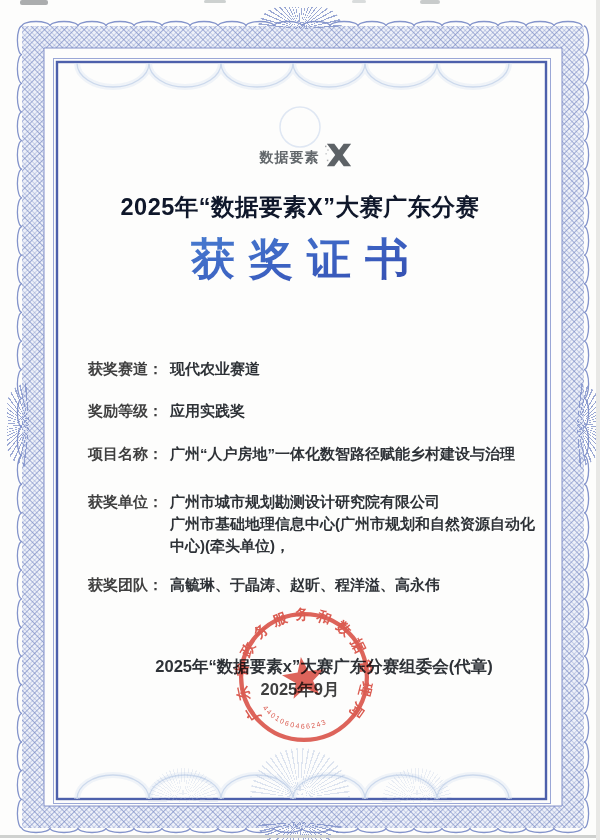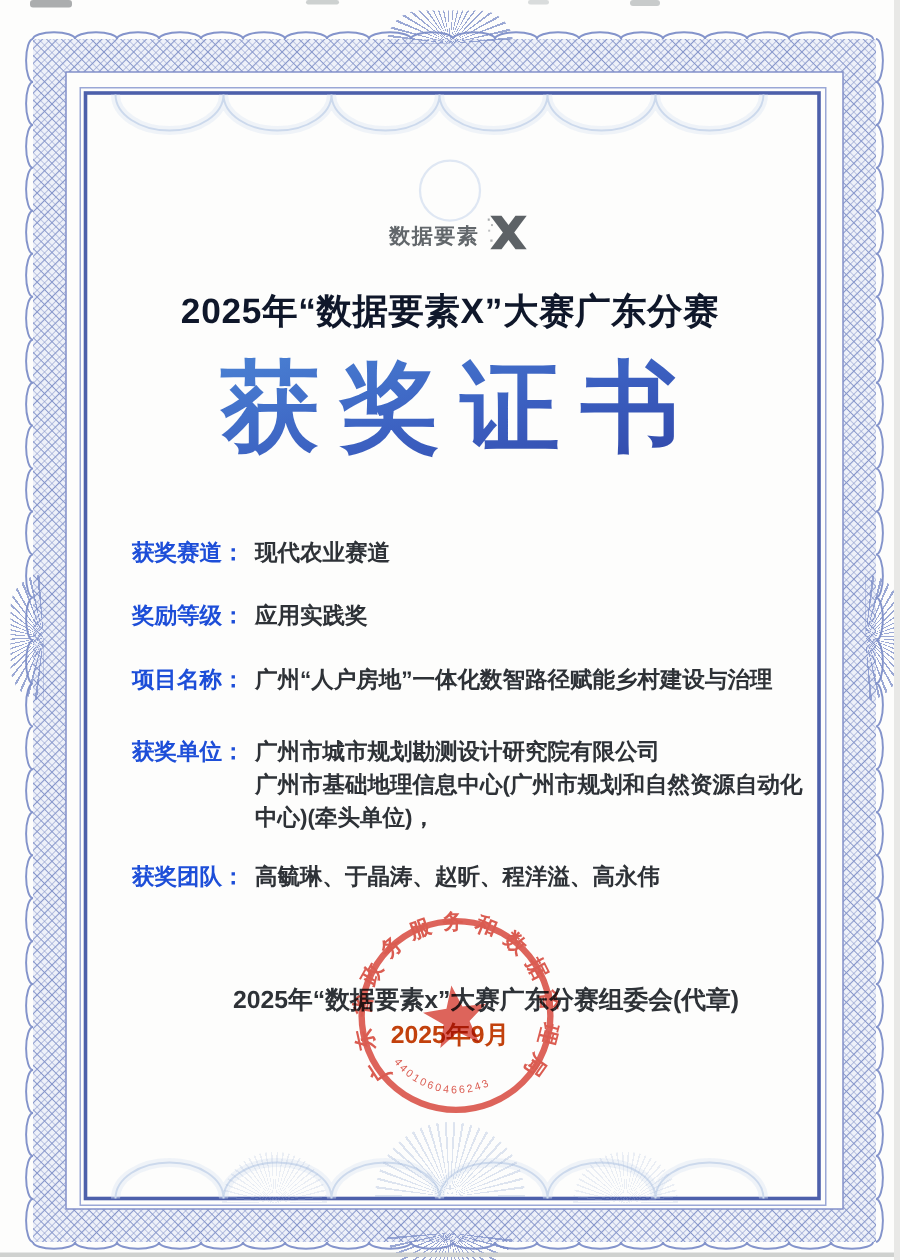--- a/index.html
+++ b/index.html
@@ -36,44 +36,44 @@
   .logo-row{position:absolute;left:0;right:0;top:140px;height:28px;
     display:flex;justify-content:center;align-items:flex-end;gap:5px;}
   .logo-text{font-size:14px;font-weight:700;color:#62676b;letter-spacing:1px;
     line-height:1;margin-bottom:4px;padding-left:12px;}
   .x-logo{width:28px;height:26px;display:block;}
 
   .title{position:absolute;left:0;right:0;top:191px;text-align:center;
     font-size:23.5px;font-weight:800;color:#0f172a;letter-spacing:.5px;}
 
   .heading{position:absolute;left:0;right:0;top:235px;text-align:center;
-    font-size:66px;font-weight:800;letter-spacing:14px;padding-left:14px;
+    font-size:44px;font-weight:800;letter-spacing:14px;padding-left:14px;
     line-height:1.1;color:#3a63c0;}
   @supports (-webkit-background-clip: text){
     .heading{
       background:linear-gradient(165deg,#4e8ad8 8%,#3b5fc0 55%,#2c3c9e 100%);
       -webkit-background-clip:text;background-clip:text;
       -webkit-text-fill-color:transparent;color:transparent;
     }
   }
 
   .row{position:absolute;left:88px;width:452px;font-size:15px;line-height:22px;
     font-weight:700;color:#2e3237;}
-  .lbl{display:inline-block;width:82px;color:#1d4ed8;font-weight:700;vertical-align:top;}
+  .lbl{display:inline-block;width:82px;color:#404040;font-weight:700;vertical-align:top;}
   .r1{top:358px}.r2{top:400px}.r3{top:443px}
   .r4{top:491px;display:flex;}
   .r4 .lbl{flex:0 0 82px;}
   .r5{top:574px}
   .val-col{flex:1;}
   .val-col p{margin:0;}
 
   .issuer{position:absolute;left:0;right:0;top:656px;text-align:center;
     font-size:16.5px;font-weight:800;color:#2e3237;padding-left:48px;}
   .date{position:absolute;left:0;right:0;top:679px;text-align:center;
-    font-size:16.5px;font-weight:800;color:#c2410c;}
+    font-size:16.5px;font-weight:800;color:#404040;}
 
   .seal{position:absolute;left:234px;top:607px;width:140px;height:140px;
     mix-blend-mode:multiply;opacity:.88;
     font-family:"Liberation Sans","DejaVu Sans",sans-serif;}
 
   
   .art{position:absolute;border-radius:2px;}
   .art1{left:20px;top:0;width:28px;height:5px;background:#8f9294;opacity:.75;}
   .art2{left:204px;top:0;width:22px;height:3px;background:#b8bdbe;opacity:.7;}
   .art3{left:352px;top:0;width:14px;height:3px;background:#c2c6c7;opacity:.6;}

